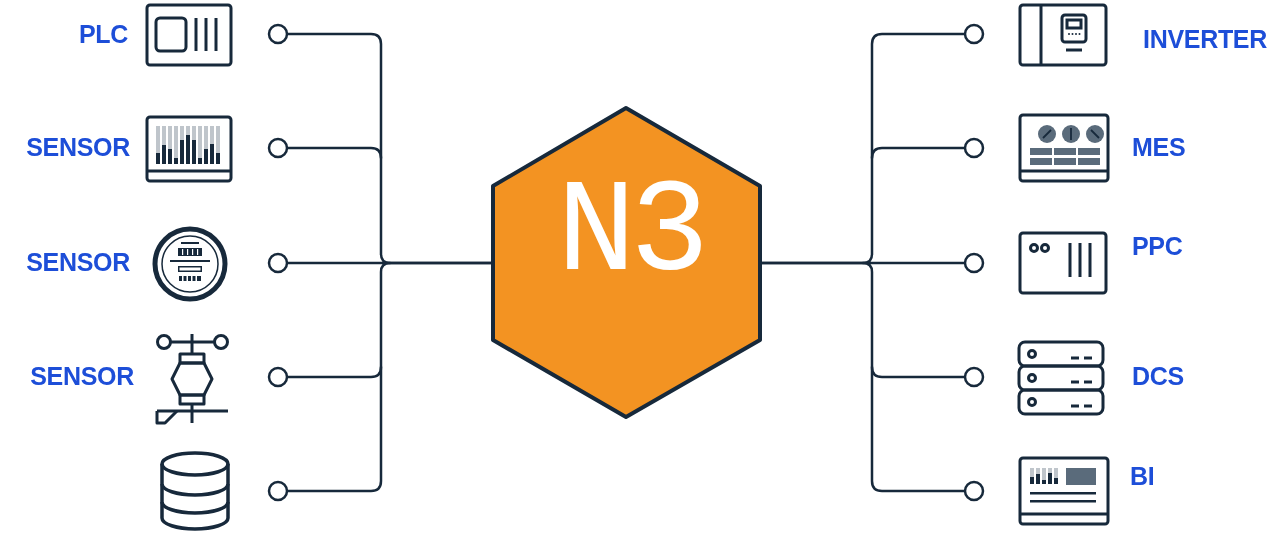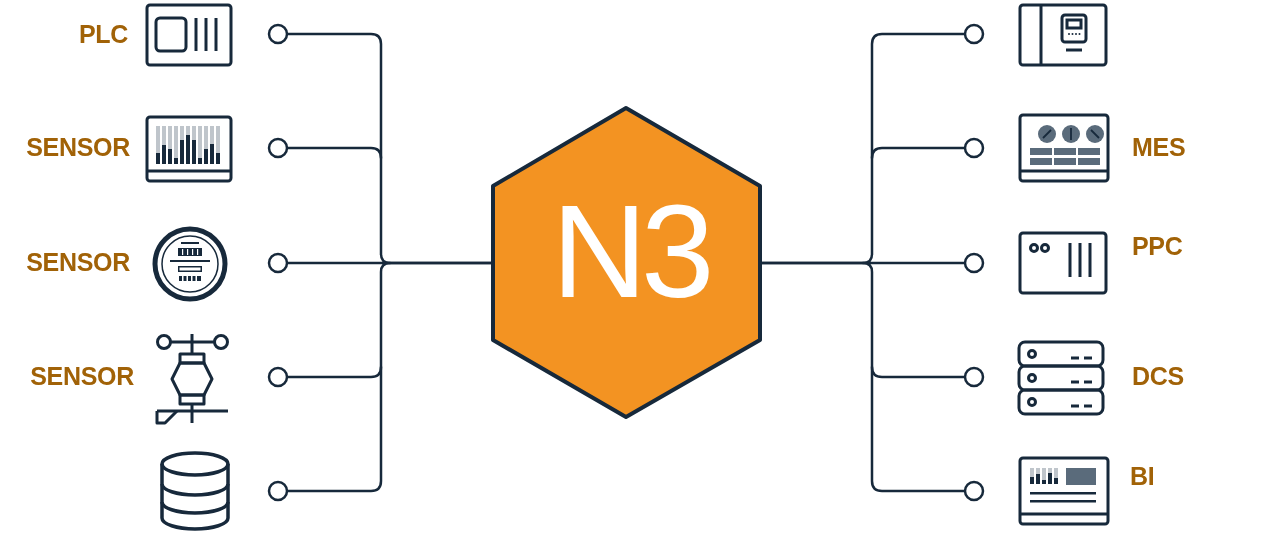--- a/index.html
+++ b/index.html
@@ -1,24 +1,24 @@
 <!DOCTYPE html>
 <html><head>
 <meta charset="utf-8">
 <style>
   html, body { margin: 0; padding: 0; background: #ffffff; }
   body { width: 1280px; height: 535px; position: relative; overflow: hidden;
          font-family: "Liberation Sans", sans-serif; }
   #stage { position: absolute; left: 0; top: 0; width: 1280px; height: 535px; }
-  .label { position: absolute; font-weight: bold; font-size: 25px; color: #a16207;
+  .label { position: absolute; font-weight: bold; font-size: 25px; color: #1d4ed8;
            letter-spacing: -0.3px; white-space: nowrap; line-height: 1; }
   .label.left { text-align: right; }
   .icon { position: absolute; }
-  .hub-text { position: absolute; left: 490px; top: 186px; width: 280px; text-align: center;
-              font-family: Liberation Sans, sans-serif; font-size: 132px; color: #ffffff;
+  .hub-text { position: absolute; left: 490px; top: 168px; width: 280px; text-align: center;
+              font-family: Liberation Mono, monospace; font-size: 132px; color: #ffffff;
               line-height: 1; letter-spacing: -6px; }
 </style>
 </head>
 <body>
 
 <div id="stage">
 
   <svg width="1280" height="535" style="position:absolute;left:0;top:0">
     <g fill="none" stroke="#17293B" stroke-width="2.5" stroke-linecap="round">
 
@@ -50,20 +50,21 @@
     <polygon points="626,108 760,186 760,340 626,417 493,340 493,186" fill="#F39322" stroke="#17293B" stroke-width="4" stroke-linejoin="round"></polygon>
   </svg>
 
   <div class="hub-text">N3</div>
 
   <div class="label left" style="right:1152px;top:22px">PLC</div>
   <div class="label left" style="right:1150px;top:135px">SENSOR</div>
   <div class="label left" style="right:1150px;top:250px">SENSOR</div>
   <div class="label left" style="right:1146px;top:364px">SENSOR</div>
 
+  <div class="label" style="left:1143px;top:27px">INVERTER</div>
   <div class="label" style="left:1132px;top:135px">MES</div>
   <div class="label" style="left:1132px;top:234px">PPC</div>
   <div class="label" style="left:1132px;top:364px">DCS</div>
   <div class="label" style="left:1130px;top:464px">BI</div>
 
   <svg class="icon" style="left:145px;top:3px" width="88" height="64">
     <g fill="none" stroke="#17293B" stroke-width="3">
       <rect x="2" y="2" width="84" height="60" rx="3"></rect>
       <rect x="11" y="15" width="30" height="33" rx="4"></rect>
       <line x1="51" y1="15" x2="51" y2="48"></line>

